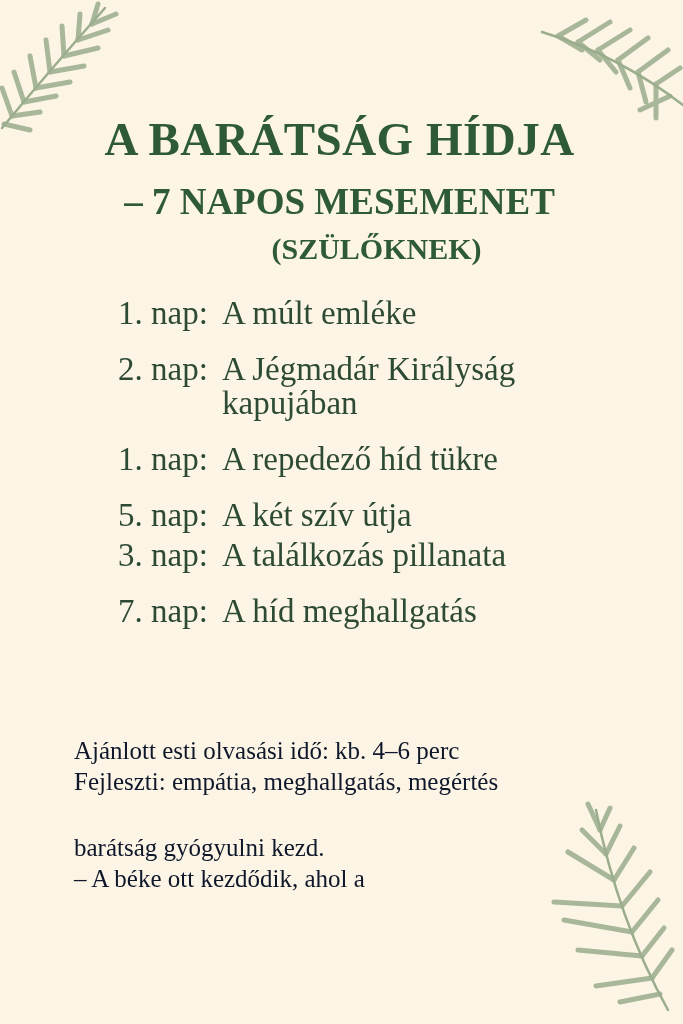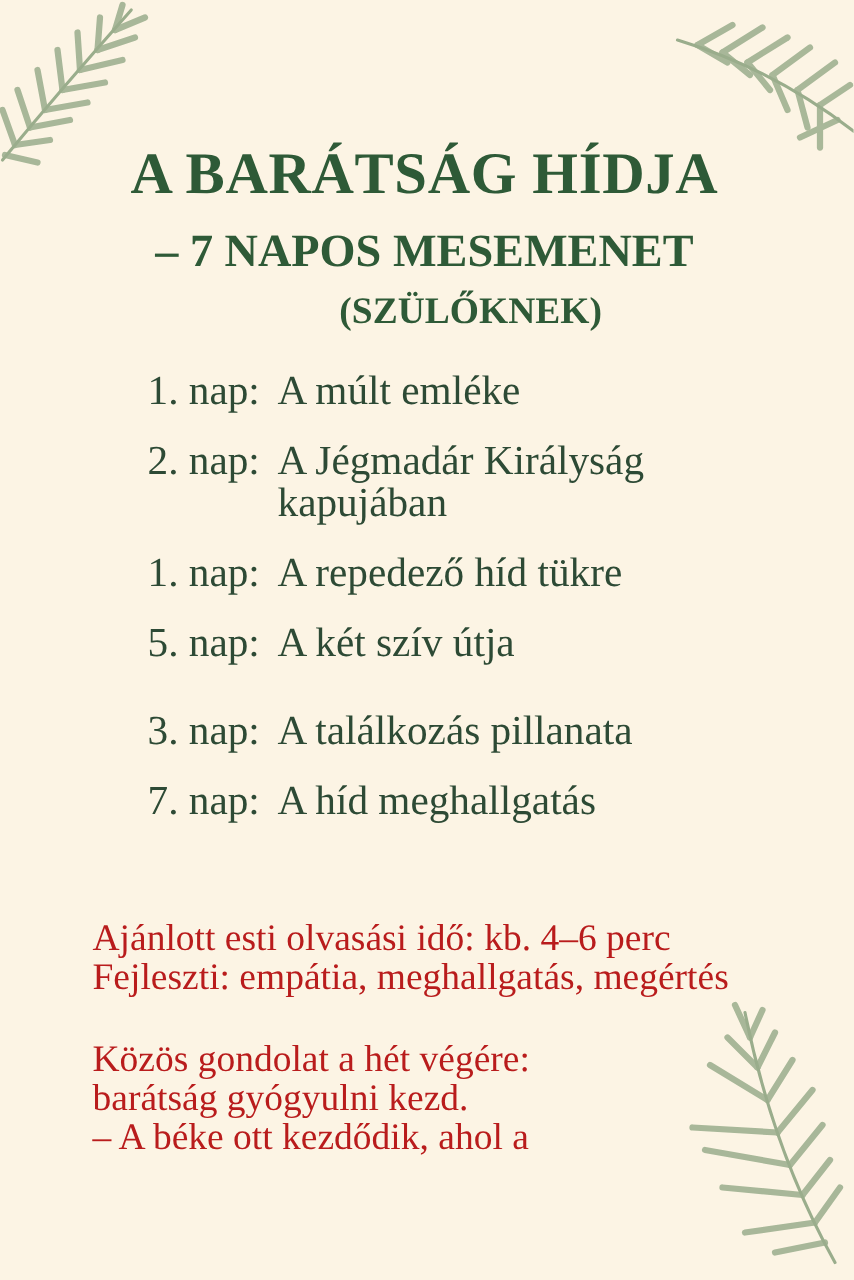--- a/index.html
+++ b/index.html
@@ -15,21 +15,21 @@
     font-family:"Liberation Serif", serif; font-weight:bold;
     color:#2e5a37; margin:0;
   }
   .t1 { top:112px; font-size:47px; letter-spacing:0.5px; }
   .t2 { top:180px; font-size:37px; }
   .t3 { top:232px; font-size:30px; font-weight:bold;padding-left:37px; }
   .days { position:absolute; left:118px; top:296px; }
   .day { display:flex; font-family:"Liberation Serif", serif; font-size:33px; line-height:34px; color:#2d4a35; }
   .day .num { width:104px; flex:none; white-space:nowrap; }
   .day .txt { width:330px; }
-  .info { position:absolute; left:74px; font-family:"Liberation Serif", serif; font-size:30px; line-height:31px; color:#b91c1c; }
+  .info { position:absolute; left:74px; font-family:"Liberation Serif", serif; font-size:25px; line-height:31px; color:#0f172a; }
   .info p { margin:0; }
 </style>
 </head>
 <body>
 
 <svg class="sprig" style="left:0;top:0" width="130" height="135" viewBox="0 0 130 135">
   <g stroke="#9aad8c" stroke-linecap="round" fill="none">
     <path d="M2 128 Q50 70 105 8" stroke-width="2.5"></path>
     <g stroke-width="5" opacity="0.85">
       <path d="M12 116 L2 88"></path>
@@ -105,36 +105,35 @@
     <span class="txt">A múlt emléke</span>
   </div>
   <div class="day" style="margin-bottom:22px">
     <span class="num">2. nap:</span>
     <span class="txt">A Jégmadár Királyság kapujában</span>
   </div>
   <div class="day" style="margin-bottom:22px">
     <span class="num">1. nap:</span>
     <span class="txt">A repedező híd tükre</span>
   </div>
-  <div class="day" style="margin-bottom:36px">
+  <div class="day" style="margin-bottom:6px">
     <span class="num">5. nap:</span>
     <span class="txt">A két szív útja</span>
   </div>
   <div class="day" style="margin-bottom:22px">
     <span class="num">3. nap:</span>
     <span class="txt">A találkozás pillanata</span>
   </div>
   <div class="day">
     <span class="num">7. nap:</span>
     <span class="txt">A híd meghallgatás</span>
   </div>
 </div>
 
 <div class="info" style="top:735px">
   <p>Ajánlott esti olvasási idő: kb. 4–6 perc</p>
   <p>Fejleszti: empátia, meghallgatás, megértés</p>
 </div>
 
 <div class="info" style="top:832px">
-  <p>Közös gondolat a hét végére:</p>
   <p>barátság gyógyulni kezd.</p>
   <p>– A béke ott kezdődik, ahol a</p>
 </div>
 
 </body></html>

